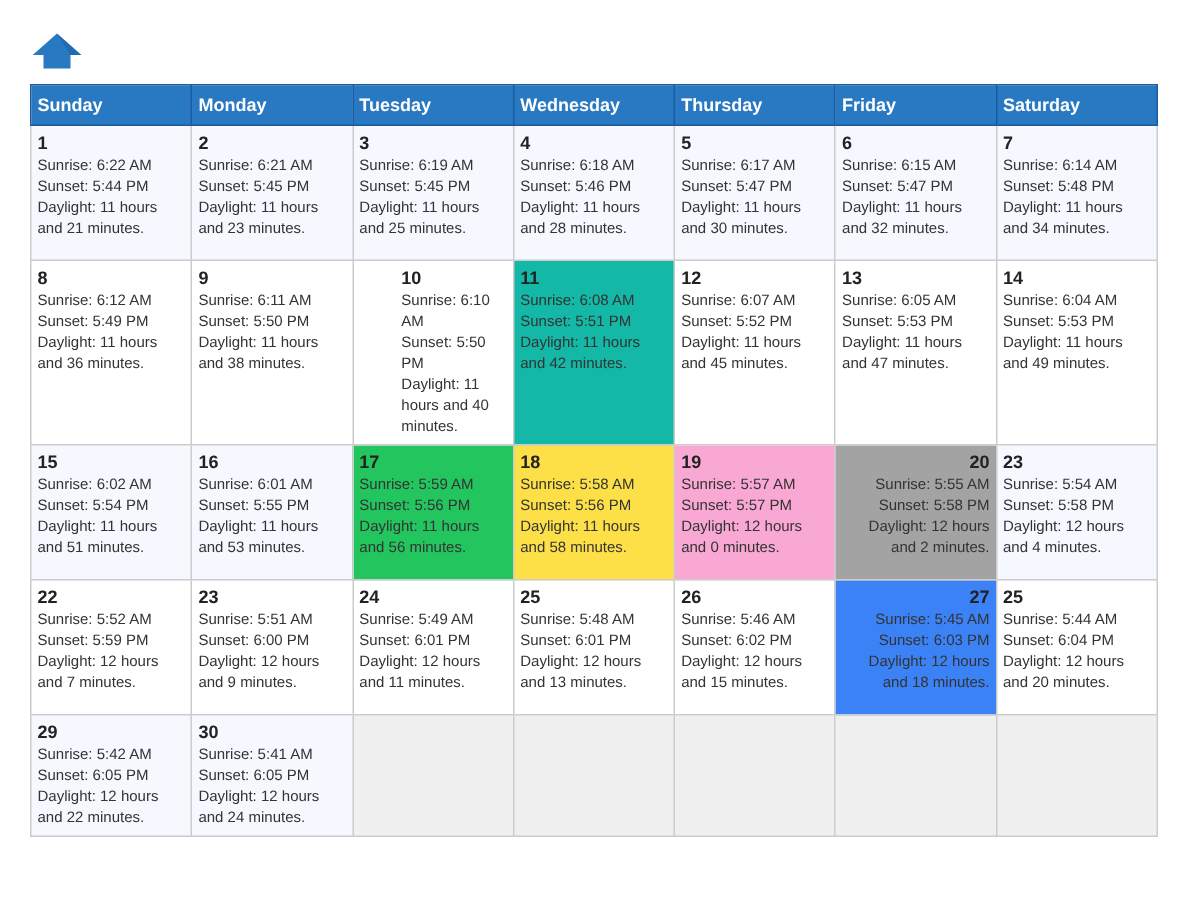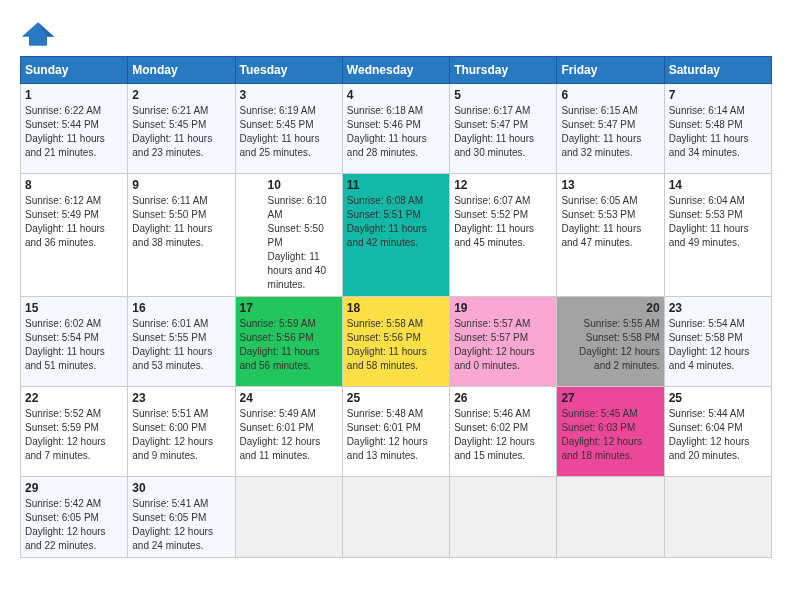--- a/index.html
+++ b/index.html
@@ -229,21 +229,21 @@
           <div class="day-info">Sunrise: 5:49 AM<br>Sunset: 6:01 PM<br>Daylight: 12 hours and 11 minutes.</div>
         </td>
         <td style="background-color: rgb(255, 255, 255);">
           <span class="day-num">25</span>
           <div class="day-info">Sunrise: 5:48 AM<br>Sunset: 6:01 PM<br>Daylight: 12 hours and 13 minutes.</div>
         </td>
         <td style="background-color: rgb(255, 255, 255);">
           <span class="day-num">26</span>
           <div class="day-info">Sunrise: 5:46 AM<br>Sunset: 6:02 PM<br>Daylight: 12 hours and 15 minutes.</div>
         </td>
-        <td style="background-color: #ec4899;">
+        <td style="background-color: #3b82f6; text-align: right;">
           <span class="day-num">27</span>
           <div class="day-info">Sunrise: 5:45 AM<br>Sunset: 6:03 PM<br>Daylight: 12 hours and 18 minutes.</div>
         </td>
         <td style="background-color: rgb(255, 255, 255);">
           <span class="day-num">25</span>
           <div class="day-info">Sunrise: 5:44 AM<br>Sunset: 6:04 PM<br>Daylight: 12 hours and 20 minutes.</div>
         </td>
       </tr>
       <tr class="last-row">
         <td style="background-color: rgb(245, 248, 255);">

